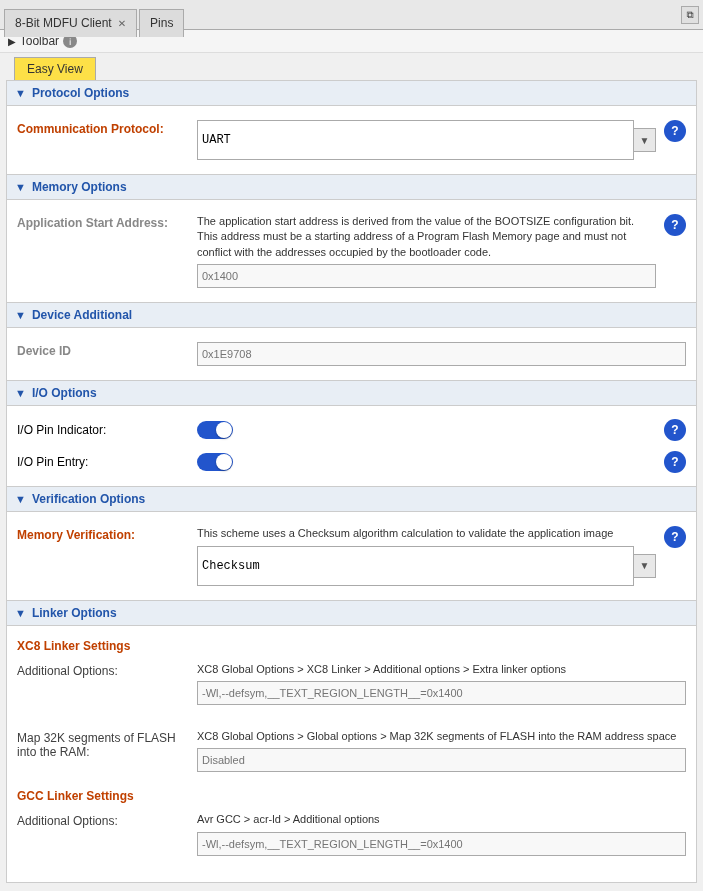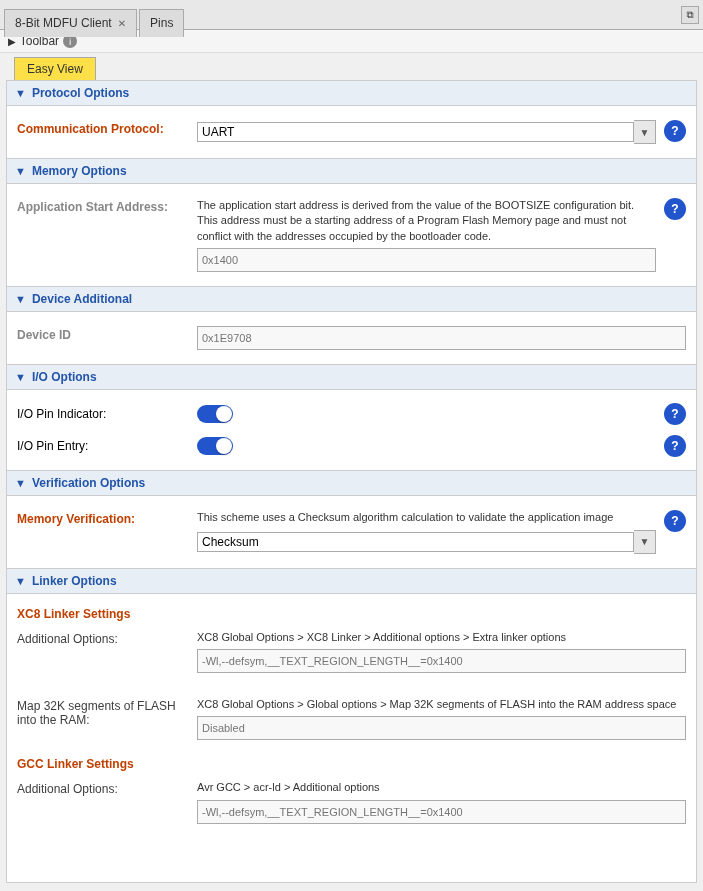--- a/index.html
+++ b/index.html
@@ -153,28 +153,29 @@
       margin-bottom: 4px;
       line-height: 1.4;
     }
 
     .select-wrapper {
       display: flex;
       align-items: center;
     }
     select {
       flex: 1;
-      height: 20px;
+      height: 40px;
       border: 1px solid #aaa;
       background: #fff;
       font-size: 12px;
       padding: 0 4px;
       appearance: none;
       -webkit-appearance: none;
       cursor: pointer;
+      font-family: Liberation Mono, monospace;
     }
     .select-arrow {
       width: 22px;
       height: 24px;
       border: 1px solid #aaa;
       border-left: none;
       background: #e8e8e8;
       display: flex;
       align-items: center;
       justify-content: center;

